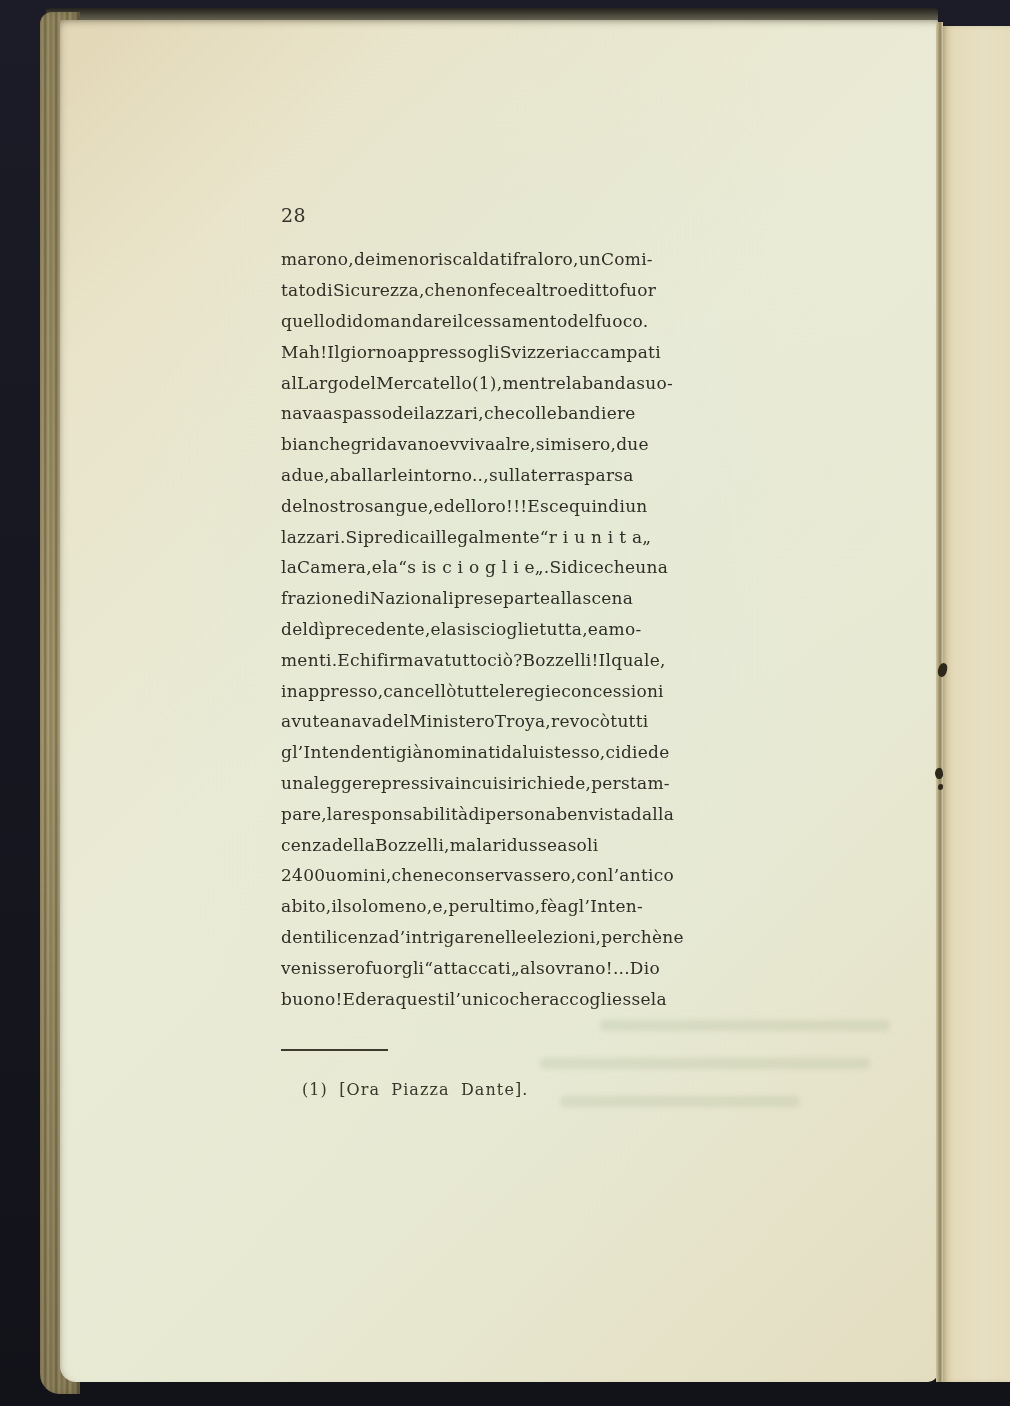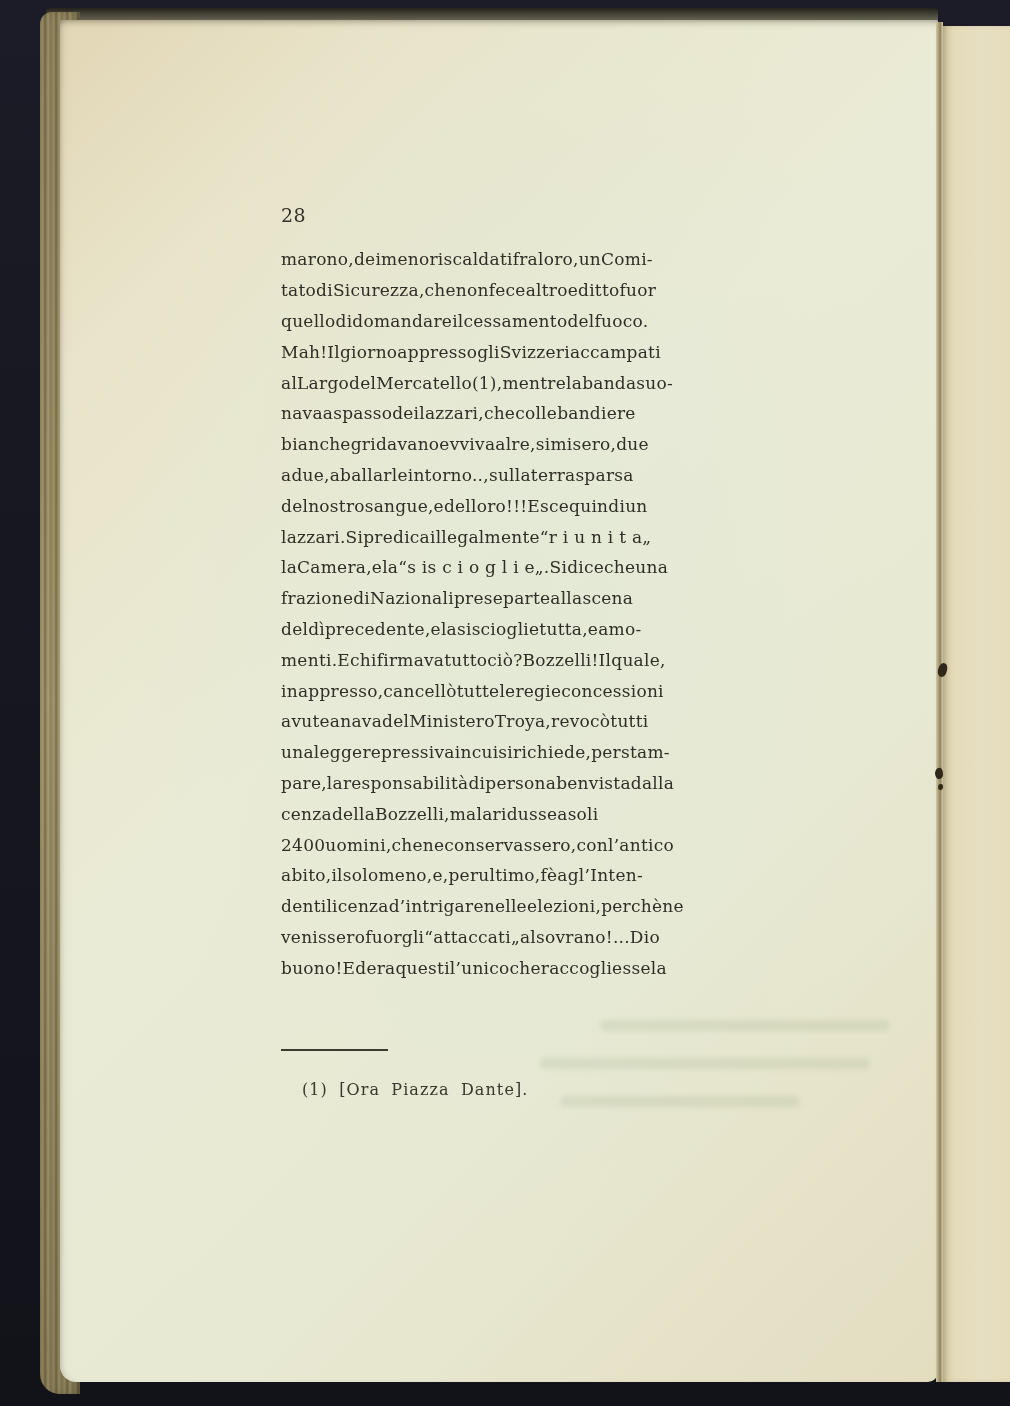--- a/index.html
+++ b/index.html
@@ -291,20 +291,30 @@
           <span>avute</span>
           <span>a</span>
           <span>nava</span>
           <span>del</span>
           <span>Ministero</span>
           <span>Troya,</span>
           <span>revocò</span>
           <span>tutti</span>
         </div>
         <div class="text-line">
+          <span>gl’Intendenti</span>
+          <span>già</span>
+          <span>nominati</span>
+          <span>da</span>
+          <span>lui</span>
+          <span>stesso,</span>
+          <span>ci</span>
+          <span>diede</span>
+        </div>
+        <div class="text-line">
           <span>una</span>
           <span>legge</span>
           <span>repressiva</span>
           <span>in</span>
           <span>cui</span>
           <span>si</span>
           <span>richiede,</span>
           <span>per</span>
           <span>stam-</span>
         </div>

